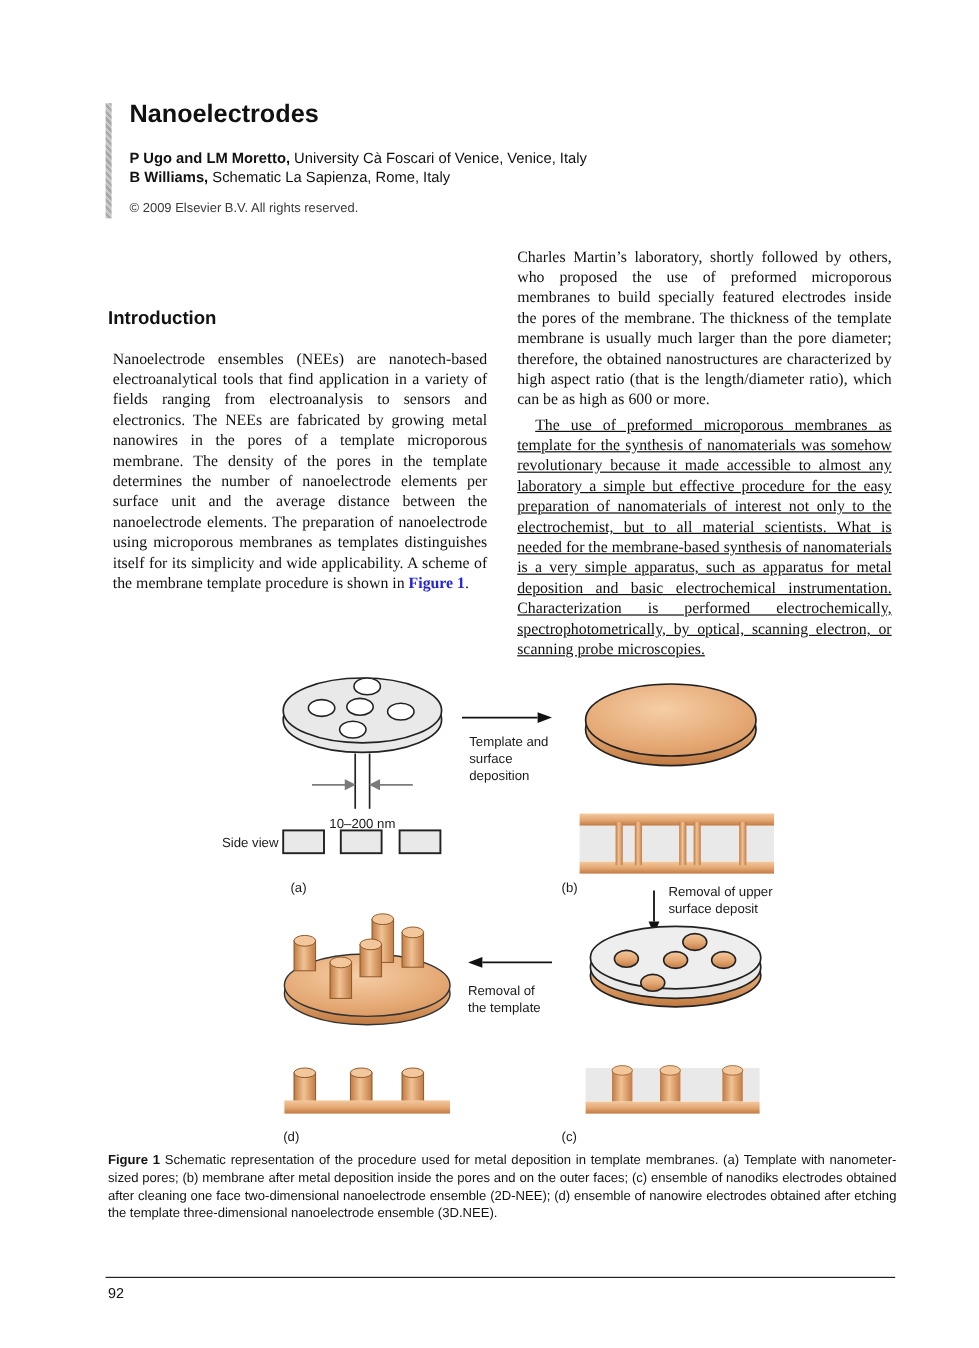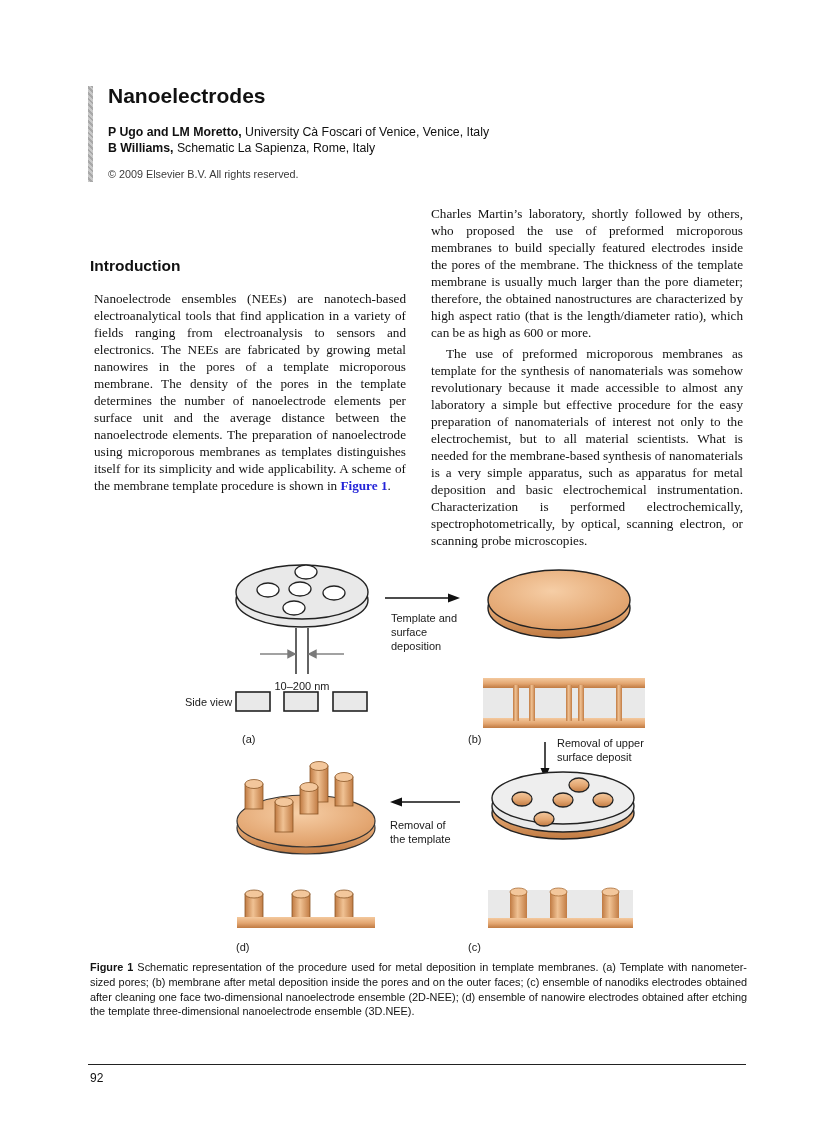--- a/index.html
+++ b/index.html
@@ -11,21 +11,21 @@
               background:repeating-linear-gradient(45deg,#c9c9c9 0 2px,#a8a8a8 2px 4px);}
   .title{font-family:"Liberation Sans",sans-serif;font-weight:bold;font-size:21px;margin:0 0 17px 0;letter-spacing:0;}
   .author-line{font-family:"Liberation Sans",sans-serif;font-size:12.3px;line-height:15.5px;}
   .author-names{font-weight:bold;text-align:center;}
   .copyright{font-family:"Liberation Sans",sans-serif;font-size:10.8px;color:#3a3a3a;margin-top:12px;}
   
   .columns{position:absolute;left:90px;top:201px;width:657px;display:flex;gap:17px;align-items:center;}
   .col{width:320px;font-size:13.2px;line-height:17px;text-align:justify;hyphens:auto;}
   .section-heading{font-family:"Liberation Sans",sans-serif;font-size:15.5px;font-weight:bold;margin:0 0 16px 0;}
   .col p{margin:4px;}
-  .p-indent{text-indent:15px;}
+  .p-indent{text-indent:15px;text-decoration:underline;}
   .figlink{color:#2323d8;font-weight:bold;cursor:pointer;}
   
   .figure-wrap{position:absolute;left:90px;top:556px;width:660px;height:400px;}
   .fig-text{font-family:"Liberation Sans",sans-serif;font-size:11px;fill:#1a1a1a;}
   
   .caption{position:absolute;left:90px;top:960px;width:657px;font-family:"Liberation Sans",sans-serif;
            font-size:10.9px;line-height:14.8px;text-align:justify;color:#141414;}
   .caption-label{font-weight:bold;}
   
   .footer-rule{position:absolute;left:88px;top:1064px;width:658px;border-top:1.6px solid #222;}

